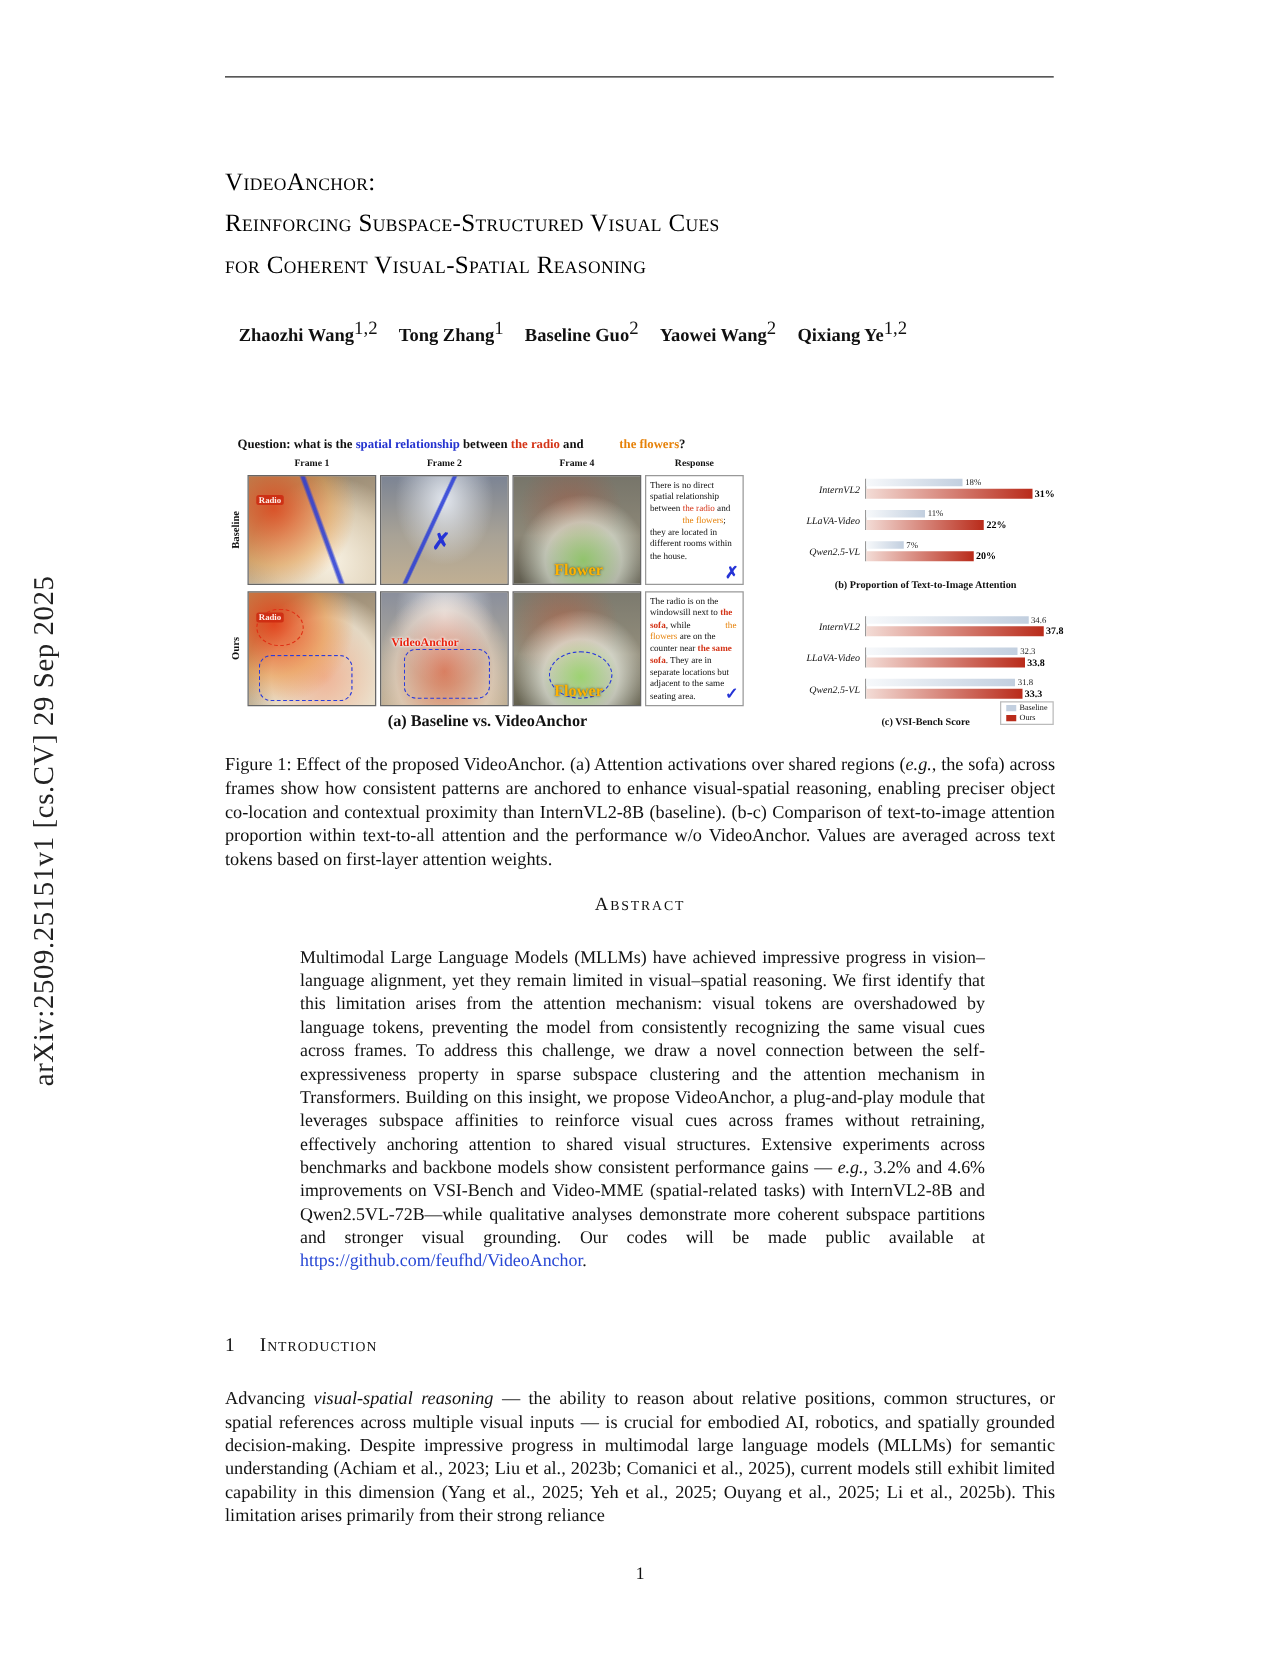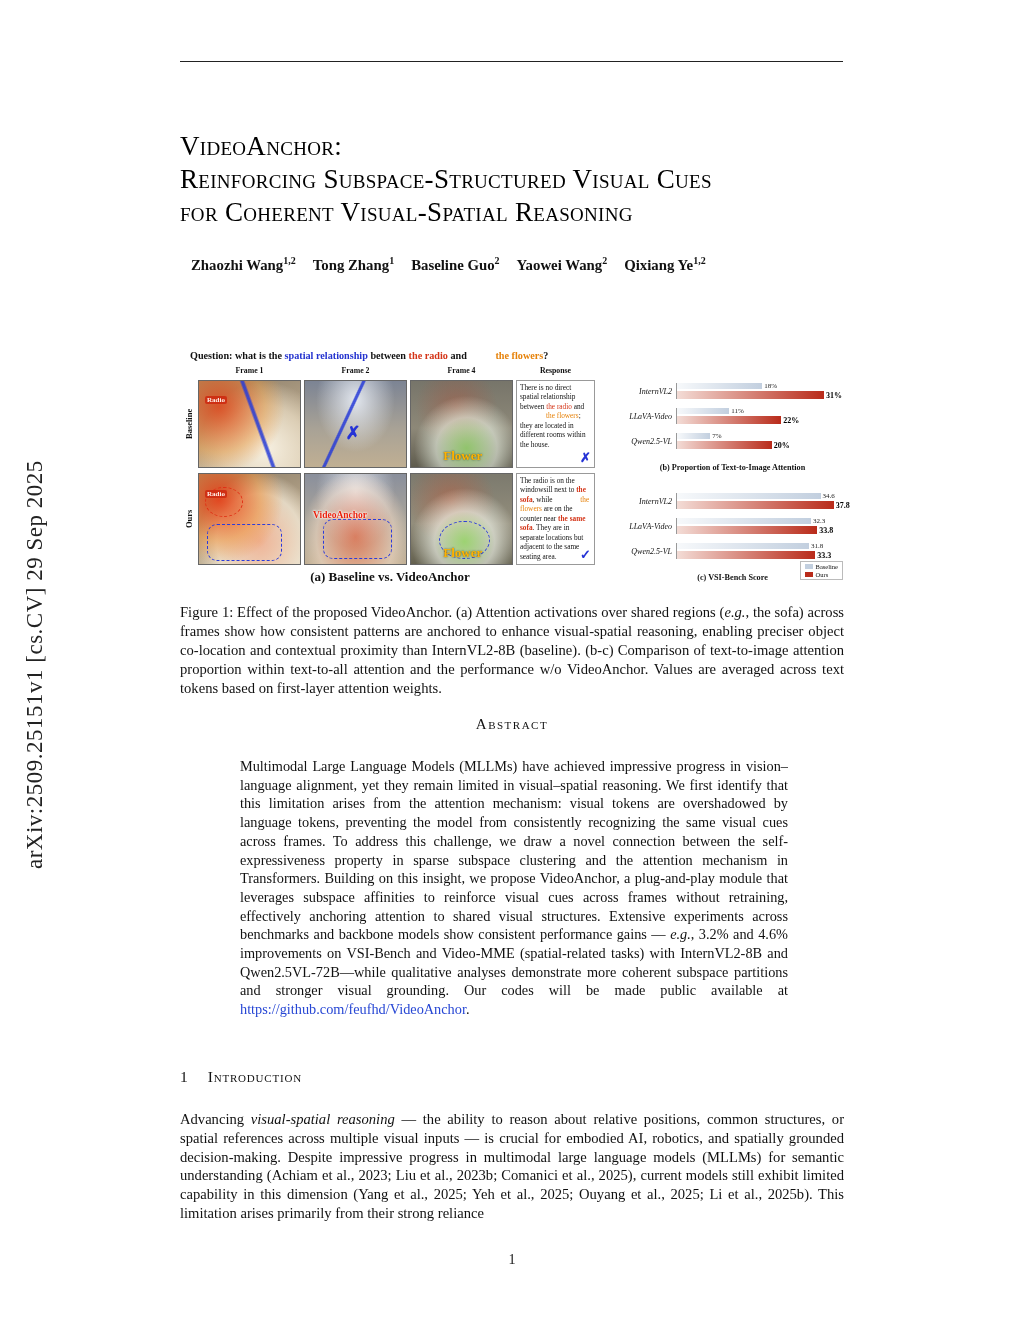--- a/index.html
+++ b/index.html
@@ -5,32 +5,32 @@
   html,body{margin:0;padding:0;background:#e8e8e8;}
   .page{position:relative;width:1024px;height:1325px;background:#ffffff;margin:0 auto;
         font-family:"Liberation Serif","DejaVu Serif",serif;color:#111;overflow:hidden;}
 
   .top-rule{position:absolute;left:180px;top:61px;width:663px;border-top:1.6px solid #222;}
 
   .arxiv-side{position:absolute;left:22px;top:365px;height:600px;display:flex;align-items:center;justify-content:center;
               writing-mode:vertical-rl;transform:rotate(180deg);font-size:23px;color:#222;letter-spacing:.5px;white-space:nowrap;}
 
   .title{position:absolute;left:180px;top:130px;width:665px;font-variant:small-caps;
-         font-size:27px;line-height:33px;letter-spacing:.3px;color:#000;}
+         font-size:20px;line-height:33px;letter-spacing:.3px;color:#000;}
 
   .authors{position:absolute;left:191px;top:255px;width:650px;font-size:14.8px;font-weight:700;}
   .author{margin-right:17px;white-space:nowrap;}
-  .author sup{font-size:10px;font-weight:700;}
+  .author sup{font-size:15px;font-weight:400;}
 
   .affil{position:absolute;left:191px;top:278px;width:650px;font-size:13.8px;}
 
   
   .figure{position:absolute;left:182px;top:350px;width:661px;height:242px;}
   .fig-question{font-size:10.2px;font-weight:700;margin:0 0 3px 8px;}
-  .fig-body{display:flex;gap:24px;}
+  .fig-body{display:flex;gap:40px;}
   .fig-left{width:416px;}
   .fig-grid{display:grid;grid-template-columns:13px 103px 103px 103px 79px;
             grid-template-rows:11px 88px 92px;column-gap:3px;row-gap:5px;}
   .colhead{font-size:7.8px;font-weight:700;text-align:center;align-self:end;}
   .rowlab{writing-mode:vertical-rl;transform:rotate(180deg);font-size:8.5px;font-weight:700;
           display:flex;align-items:center;justify-content:center;}
   .frame{position:relative;border:1px solid #666;overflow:hidden;}
   .resp{position:relative;border:1px solid #999;background:#fff;font-size:7.3px;line-height:1.3;
         padding:2px 3px 12px 3px;overflow:hidden;}
   .tag{position:absolute;font-weight:700;font-size:7px;z-index:3;}

